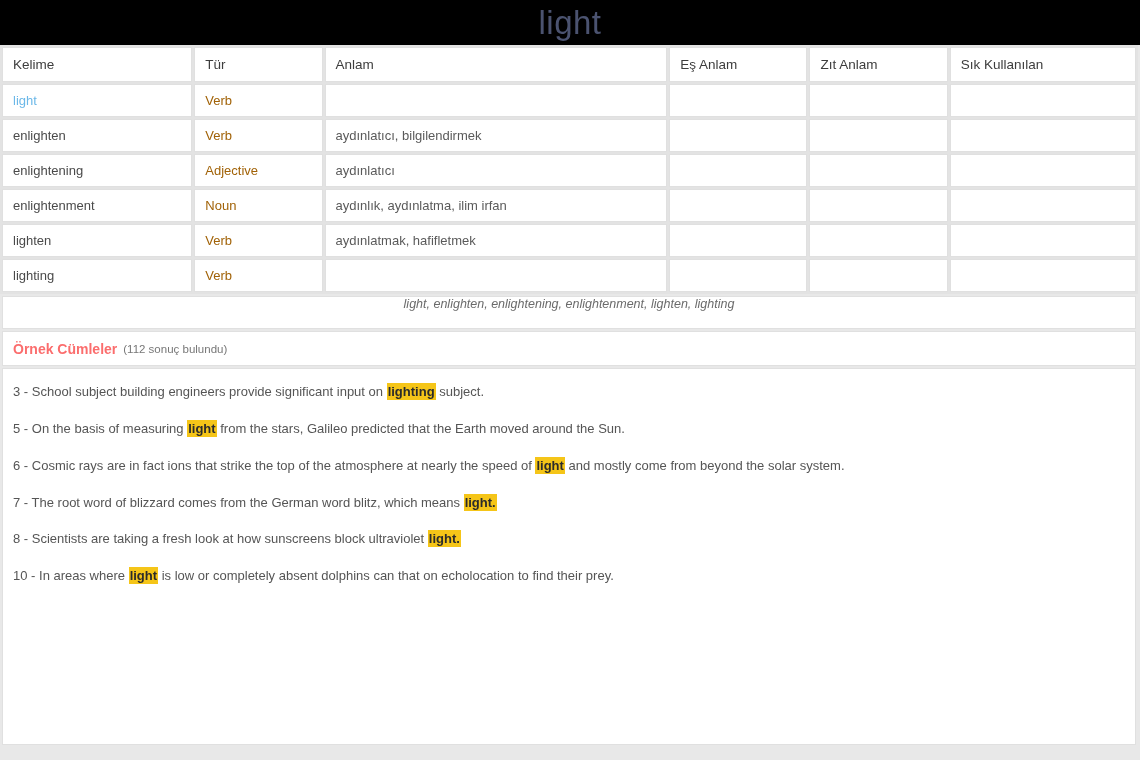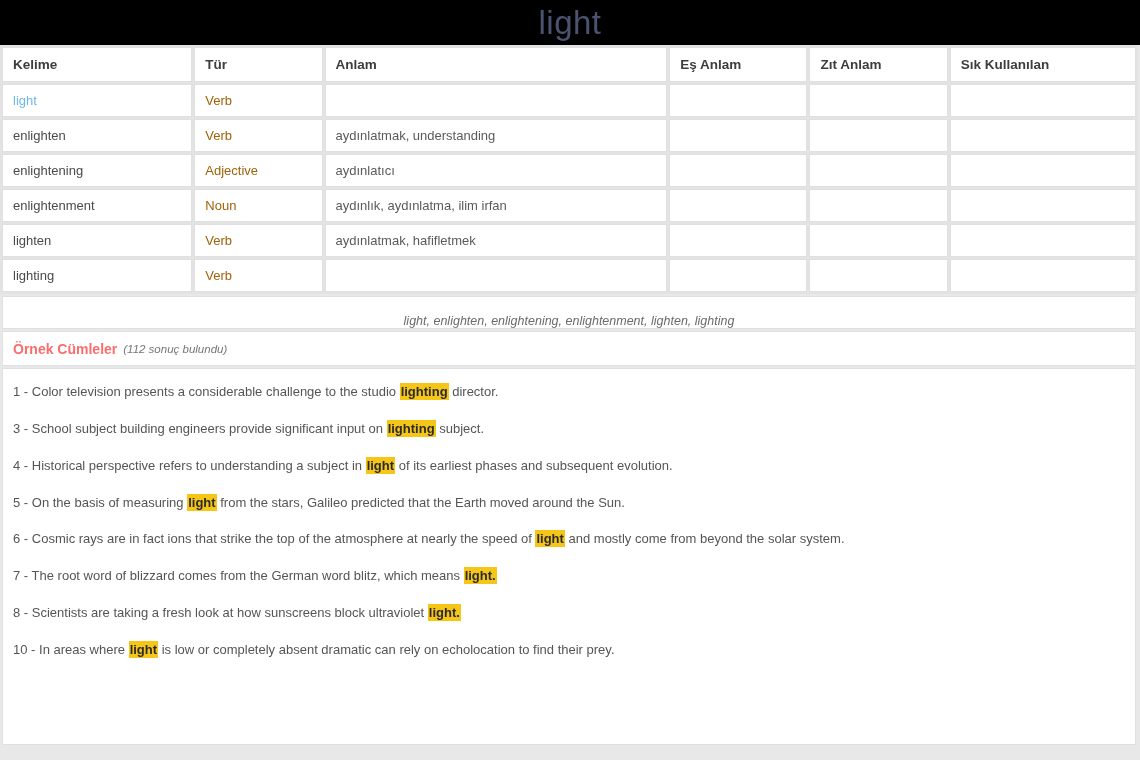--- a/index.html
+++ b/index.html
@@ -49,21 +49,21 @@
     padding: 0 10px;
     text-align: left;
     vertical-align: middle;
     font-size: 13px;
     font-weight: normal;
     box-sizing: border-box;
     overflow: hidden;
     white-space: nowrap;
   }
   .word-table th {
-    font-weight: bold;
+    font-weight: normal;
     color: #3d3d3d;
     font-size: 13.5px;
     height: 35px;
   }
   .col-kelime   { width: 190px; }
   .col-tur      { width: 128px; }
   .col-anlam    { width: 342px; }
   .col-es       { width: 138px; }
   .col-zit      { width: 138px; }
   .col-sik      { width: 186px; }
@@ -86,42 +86,41 @@
   .panel {
     background: #ffffff;
     border: 1px solid #e0e0e0;
     box-sizing: border-box;
     margin: 2px 2px 0 2px;
     width: 1134px;
   }
   .panel-forms {
     height: 33px;
     display: flex;
-    align-items: flex-end;
+    align-items: flex-start;
     justify-content: center;
   }
   .forms-text {
     font-style: italic;
     font-size: 12.5px;
     color: #6b6b6b;
   }
   .panel-examples-head {
     height: 35px;
     display: flex;
     align-items: center;
     padding: 0 10px;
   }
   .examples-title {
     color: #fb6d6d;
     font-weight: bold;
     font-size: 14px;
   }
   .examples-count {
     color: #777777;
-    font-style: italic;
     font-size: 11.5px;
     margin-left: 6px;
   }
 
   .panel-sentences {
     padding: 14px 10px 16px 10px;
     height: 377px;
   }
   .sentence {
     font-size: 13px;
@@ -169,21 +168,21 @@
         <td class="cell-word is-link">light</td>
         <td class="cell-type">Verb</td>
         <td class="cell-meaning"></td>
         <td class="cell-meaning"></td>
         <td class="cell-meaning"></td>
         <td class="cell-meaning"></td>
       </tr>
       <tr>
         <td class="cell-word">enlighten</td>
         <td class="cell-type">Verb</td>
-        <td class="cell-meaning">aydınlatmak, understanding</td>
+        <td class="cell-meaning">aydınlatıcı, bilgilendirmek</td>
         <td class="cell-meaning"></td>
         <td class="cell-meaning"></td>
         <td class="cell-meaning"></td>
       </tr>
       <tr>
         <td class="cell-word">enlightening</td>
         <td class="cell-type">Adjective</td>
         <td class="cell-meaning">aydınlatıcı</td>
         <td class="cell-meaning"></td>
         <td class="cell-meaning"></td>
@@ -220,23 +219,21 @@
   <span class="forms-text">light, enlighten, enlightening, enlightenment, lighten, lighting</span>
 </div>
 
 <div class="panel panel-examples-head">
   <span class="examples-title">Örnek Cümleler</span>
   <span class="examples-count">(112 sonuç bulundu)</span>
 </div>
 
 <div class="panel panel-sentences">
   <div id="sentences-container">
-      <div class="sentence"><span>1 - </span><span>Color television presents a considerable challenge to the studio </span><span class="hl">lighting</span><span> director.</span></div>
       <div class="sentence"><span>3 - </span><span>School subject building engineers provide significant input on </span><span class="hl">lighting</span><span> subject.</span></div>
-      <div class="sentence"><span>4 - </span><span>Historical perspective refers to understanding a subject in </span><span class="hl">light</span><span> of its earliest phases and subsequent evolution.</span></div>
       <div class="sentence"><span>5 - </span><span>On the basis of measuring </span><span class="hl">light</span><span> from the stars, Galileo predicted that the Earth moved around the Sun.</span></div>
       <div class="sentence"><span>6 - </span><span>Cosmic rays are in fact ions that strike the top of the atmosphere at nearly the speed of </span><span class="hl">light</span><span> and mostly come from beyond the solar system.</span></div>
       <div class="sentence"><span>7 - </span><span>The root word of blizzard comes from the German word blitz, which means </span><span class="hl">light.</span><span></span></div>
       <div class="sentence"><span>8 - </span><span>Scientists are taking a fresh look at how sunscreens block ultraviolet </span><span class="hl">light.</span><span></span></div>
-      <div class="sentence"><span>10 - </span><span>In areas where </span><span class="hl">light</span><span> is low or completely absent dramatic can rely on echolocation to find their prey.</span></div>
+      <div class="sentence"><span>10 - </span><span>In areas where </span><span class="hl">light</span><span> is low or completely absent dolphins can that on echolocation to find their prey.</span></div>
     </div>
 
 </div>
 
 </body></html>

